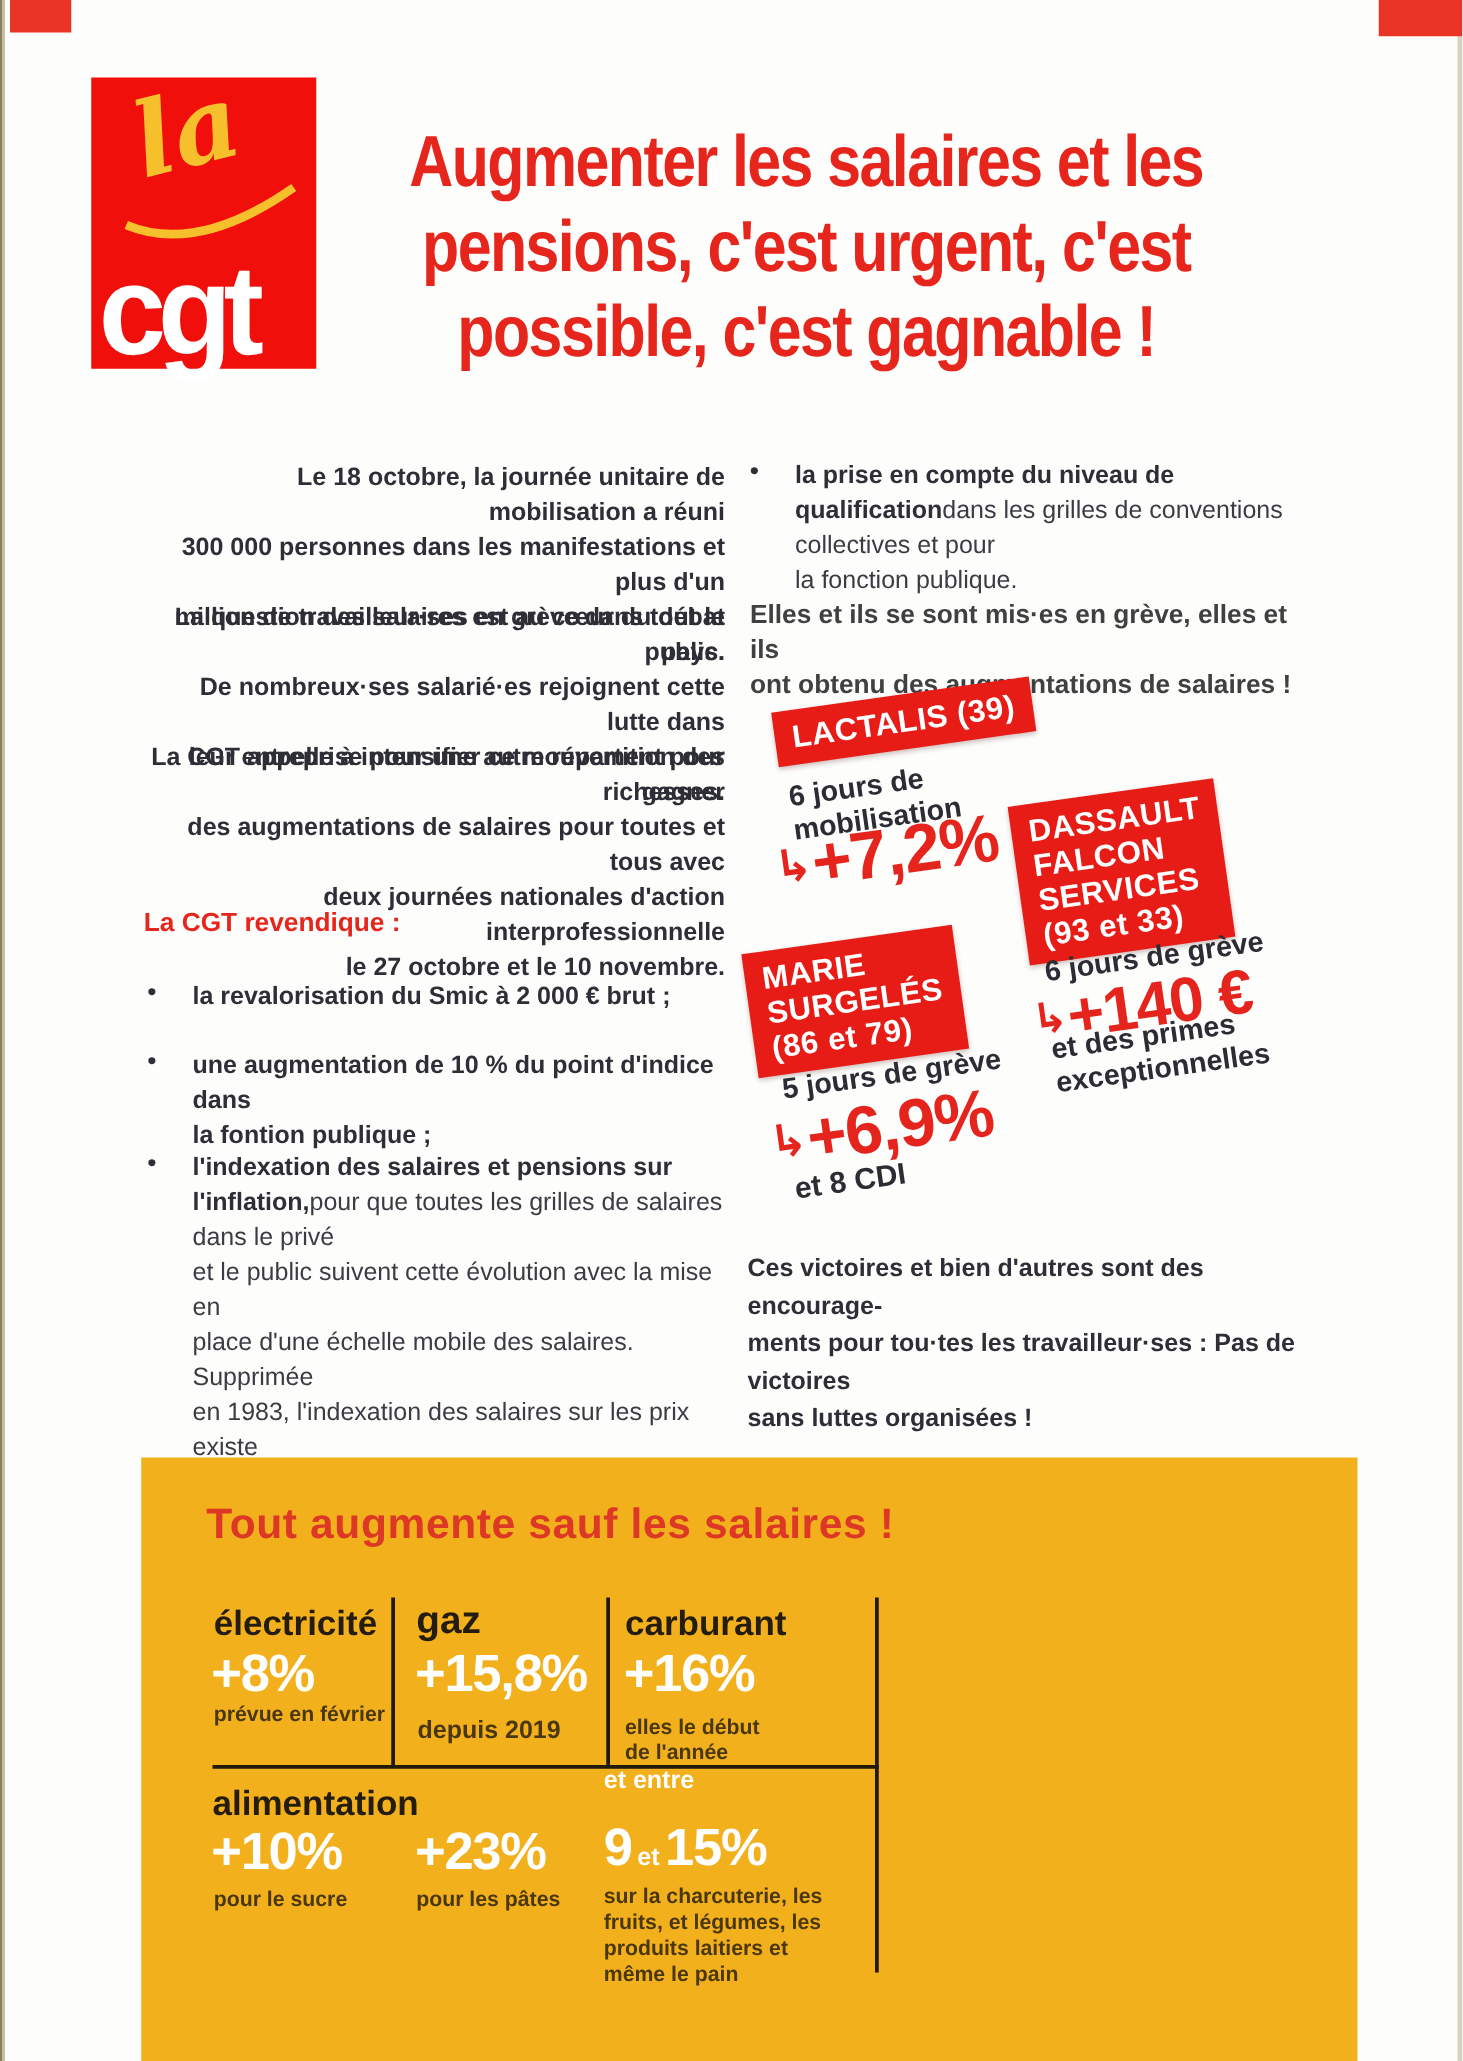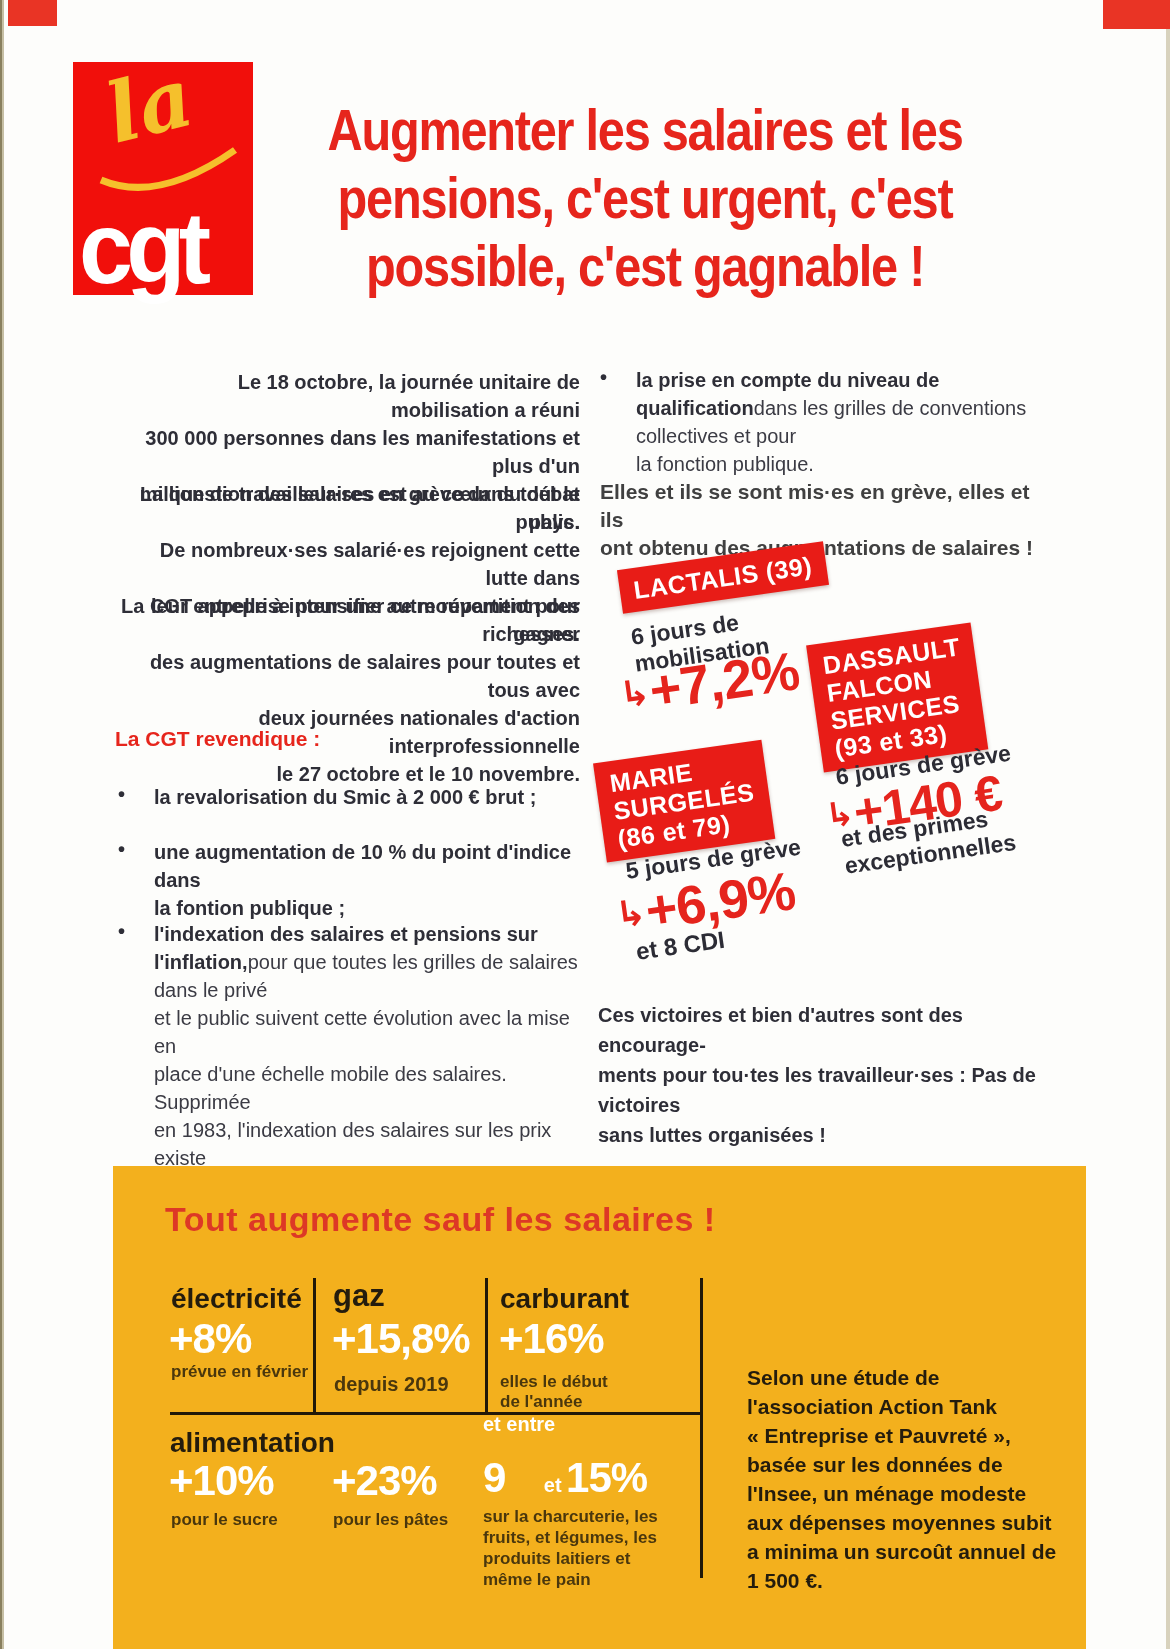--- a/index.html
+++ b/index.html
@@ -55,21 +55,21 @@
 
   
   .ybox{left:113px;top:1166px;width:973px;height:483px;background:#f3b01d;}
   .ybox .ytitle{left:52px;top:34px;font-weight:bold;font-size:34px;letter-spacing:.5px;color:#dd3826;}
   .yline{position:absolute;background:#211808;}
   .stat-label{position:absolute;font-weight:bold;color:#241c0d;line-height:1.05;}
   .stat-value{position:absolute;font-weight:bold;color:#ffffff;font-size:42px;line-height:1;letter-spacing:-1px;}
   .stat-cap{position:absolute;font-weight:bold;color:#4a370d;font-size:17px;line-height:20px;}
   .white{color:#ffffff;}
   .range .big{font-size:42px;font-weight:bold;letter-spacing:-1px;}
-  .range .small{font-size:20px;font-weight:bold;margin-left:34px;}
+  .range .small{font-size:20px;font-weight:bold;}
   .ynote{position:absolute;font-weight:bold;color:#241c0d;font-size:21px;line-height:29px;}
 </style>
 </head>
 <body>
 
 <div class="page">
 
   <div class="abs edge-left"></div>
   <div class="abs edge-right"></div>
   <div class="abs corner l"></div>
@@ -191,23 +191,15 @@
     <div class="range white" style="position:absolute;left:370px;top:288px">
       <span class="big">9</span>
       <span class="small">et</span>
       <span class="big">15%</span>
     </div>
     <div class="stat-cap pre" style="left:370px;top:340px;line-height:21px">sur la charcuterie, les
 fruits, et légumes, les
 produits laitiers et
 même le pain</div>
 
-    <div class="ynote pre" style="left:634px;top:197px">Selon une étude de
-l'association Action Tank
-« Entreprise et Pauvreté »,
-basée sur les données de
-l'Insee, un ménage modeste
-aux dépenses moyennes subit
-a minima un surcoût annuel de
-1 500 €.</div>
   </div>
 
 </div>
 
 </body></html>

